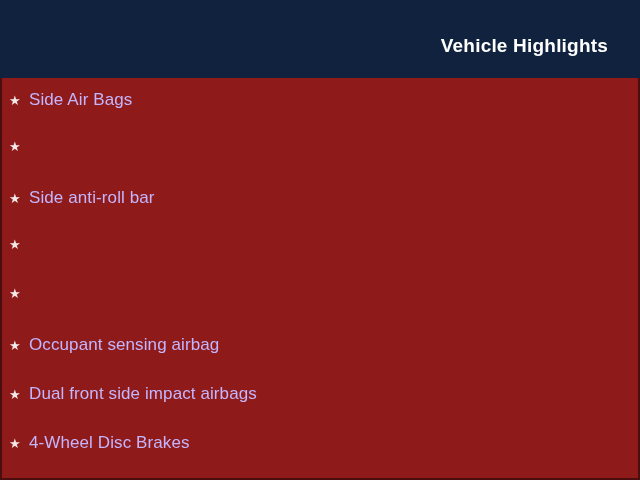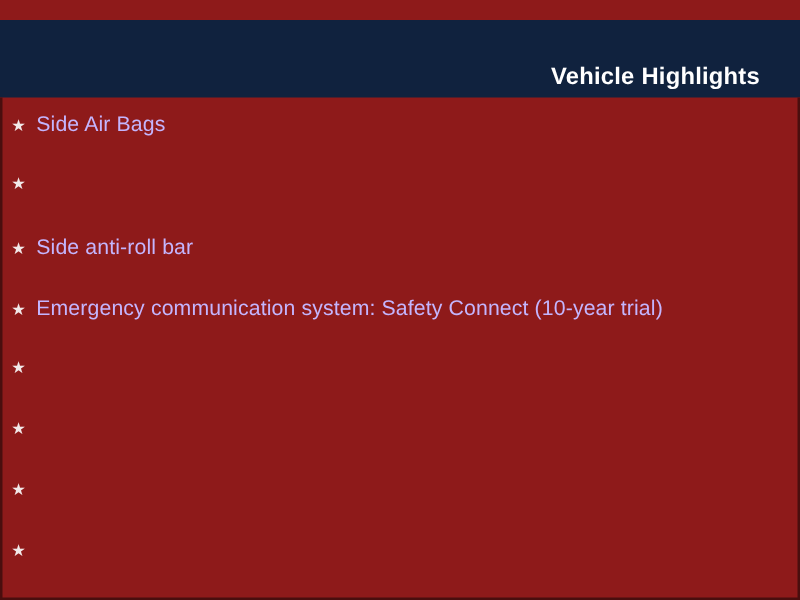--- a/index.html
+++ b/index.html
@@ -20,21 +20,21 @@
     width: 640px;
     height: 480px;
     box-sizing: border-box;
     background: #8E1A1A;
     overflow: hidden;
   }
 
   
   #header {
     position: absolute;
-    top: 16px;
+    top: 0;
     left: 0;
     width: 640px;
     height: 90px;
     background: #10223E;
     box-sizing: border-box;
     display: flex;
     align-items: center;
     justify-content: flex-end;
     padding-right: 32px;
   }
@@ -125,37 +125,39 @@
         <span class="bullet-star">★</span>
       </li>
 
       <li class="highlight-item">
         <span class="bullet-star">★</span>
         <span class="highlight-label">Side anti-roll bar</span>
       </li>
 
       <li class="highlight-item">
         <span class="bullet-star">★</span>
-        <span class="highlight-label">Emergency communication system: Safety Connect (10-year trial)</span>
       </li>
 
       <li class="highlight-item">
         <span class="bullet-star">★</span>
       </li>
 
       <li class="highlight-item">
         <span class="bullet-star">★</span>
+        <span class="highlight-label">Occupant sensing airbag</span>
       </li>
 
       <li class="highlight-item">
         <span class="bullet-star">★</span>
+        <span class="highlight-label">Dual front side impact airbags</span>
       </li>
 
       <li class="highlight-item">
         <span class="bullet-star">★</span>
+        <span class="highlight-label">4-Wheel Disc Brakes</span>
       </li>
 
     </ul>
   </div>
 
   <div id="frame-left"></div>
   <div id="frame-right"></div>
   <div id="frame-bottom"></div>
 
 </div>

